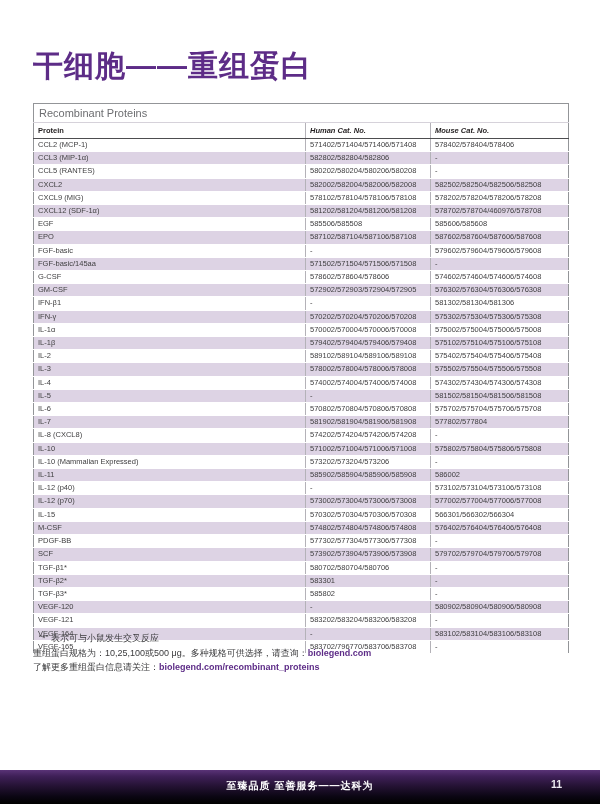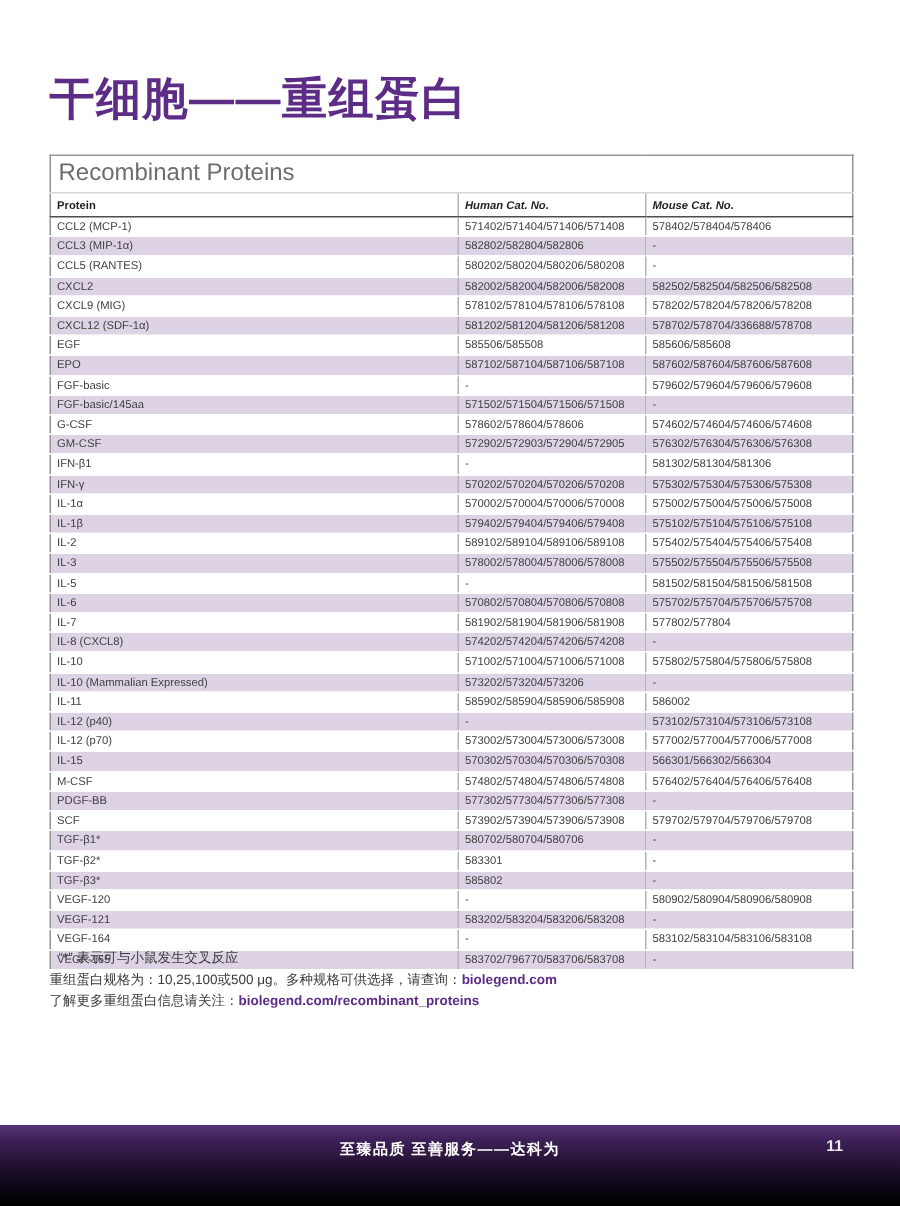--- a/index.html
+++ b/index.html
@@ -17,21 +17,21 @@
     white-space: nowrap;
   }
   .table-wrap { position: absolute; left: 33px; top: 103px; width: 535px; }
   table.protein-table {
     width: 100%;
     border-collapse: collapse;
     border: 1px solid #939598;
     table-layout: fixed;
   }
   .section-row td {
-    font-size: 16px; color: #6d6e71;
+    font-size: 11px; color: #6d6e71;
     padding: 3px 5px 3px 5px;
     border-bottom: 1px solid #d6d2da;
   }
   .header-row th {
     text-align: left;
     font-size: 7.5px; font-weight: bold; color: #231f20;
     padding: 3px 16px 3px 4px;
     border-bottom: 1px solid #4d4d4f;
   }
   .header-row th + th { border-left: 1px solid #b4b2b8; font-style: italic; }
@@ -52,21 +52,21 @@
     line-height: 14.6px;
     white-space: nowrap;
   }
   .footnotes .fn-indent { padding-left: 6px; }
   .plink {
     color: #5d2c87; font-weight: bold; text-decoration: none;
     cursor: pointer;
   }
   .footer-bar {
     position: absolute; left: 0; bottom: 0;
-    width: 600px; height: 54px;
+    width: 600px; height: 34px;
     background: linear-gradient(180deg, #5a3377 0%, #3f2058 18%, #241233 48%, #0b0613 78%, #000000 100%);
   }
   .footer-slogan {
     position: absolute; left: 0; right: 0; top: 9px;
     text-align: center;
     color: #ffffff; font-size: 10px; font-weight: bold;
     letter-spacing: 1px;
   }
   .footer-pageno {
     position: absolute; right: 38px; top: 8px;
@@ -117,21 +117,21 @@
           <td>582502/582504/582506/582508</td>
         </tr>
         <tr>
           <td>CXCL9 (MIG)</td>
           <td>578102/578104/578106/578108</td>
           <td>578202/578204/578206/578208</td>
         </tr>
         <tr>
           <td>CXCL12 (SDF-1α)</td>
           <td>581202/581204/581206/581208</td>
-          <td>578702/578704/336688/578708</td>
+          <td>578702/578704/460976/578708</td>
         </tr>
         <tr>
           <td>EGF</td>
           <td>585506/585508</td>
           <td>585606/585608</td>
         </tr>
         <tr>
           <td>EPO</td>
           <td>587102/587104/587106/587108</td>
           <td>587602/587604/587606/587608</td>
@@ -178,20 +178,25 @@
         </tr>
         <tr>
           <td>IL-2</td>
           <td>589102/589104/589106/589108</td>
           <td>575402/575404/575406/575408</td>
         </tr>
         <tr>
           <td>IL-3</td>
           <td>578002/578004/578006/578008</td>
           <td>575502/575504/575506/575508</td>
+        </tr>
+        <tr>
+          <td>IL-4</td>
+          <td>574002/574004/574006/574008</td>
+          <td>574302/574304/574306/574308</td>
         </tr>
         <tr>
           <td>IL-5</td>
           <td>-</td>
           <td>581502/581504/581506/581508</td>
         </tr>
         <tr>
           <td>IL-6</td>
           <td>570802/570804/570806/570808</td>
           <td>575702/575704/575706/575708</td>

